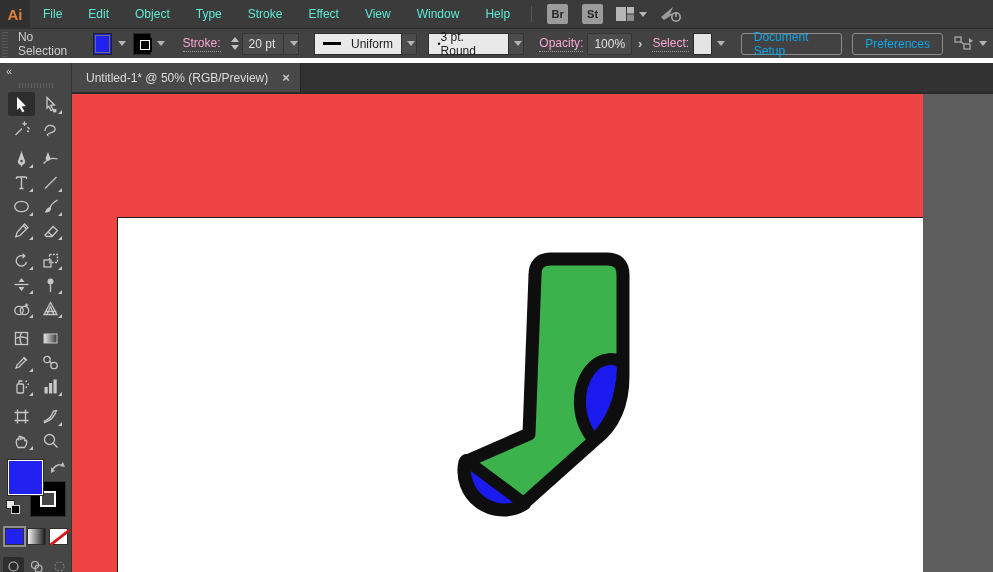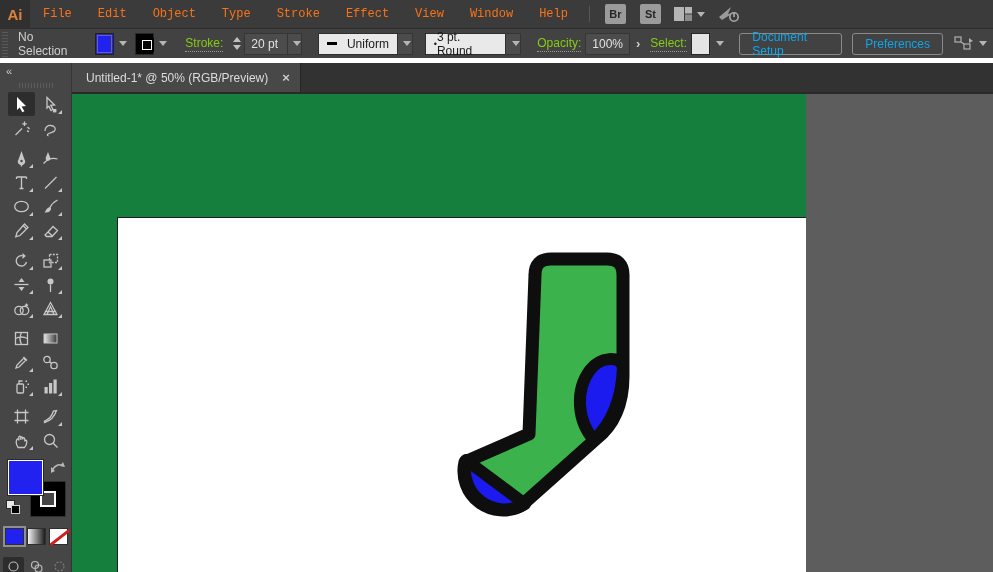--- a/index.html
+++ b/index.html
@@ -5,34 +5,34 @@
   * { margin:0; padding:0; box-sizing:border-box; }
   html,body { width:993px; height:572px; overflow:hidden; background:#5d5d5d;
     font-family:"Liberation Sans", sans-serif; font-size:12px; color:#d6d6d6; }
   #app { position:relative; width:993px; height:572px; }
 
   
   #menubar { position:absolute; left:0; top:0; width:993px; height:29px;
     background:#3b3b3b; display:flex; align-items:center; border-bottom:1px solid #2c2c2c; }
   #ai-logo { width:30px; height:29px; display:flex; align-items:center; justify-content:center;
     color:#e0823c; font-weight:bold; font-size:15px; background:#303030; }
-  .menu-item { padding:0 13px; height:29px; line-height:29px; color:#f97316; cursor:default;font-family:Liberation Mono, monospace; }
+  .menu-item { padding:0 13px; height:29px; line-height:29px; color:#5eead4; cursor:default; }
   #menubar .sep { width:1px; height:16px; background:#565656; margin:0 8px; }
   .appbar-btn { width:21px; height:20px; margin:0 7px; background:#9b9b9b; color:#262626;
     font-size:11px; font-weight:bold; display:flex; align-items:center; justify-content:center; border-radius:2px; }
   .mb-icon { margin:0 6px; display:flex; align-items:center; }
   .chev { width:0; height:0; border-left:4px solid transparent; border-right:4px solid transparent;
     border-top:5px solid #b5b5b5; display:inline-block; margin-left:5px; }
 
   
   #controlbar { position:absolute; left:0; top:29px; width:993px; height:34px;
     background:#424242; display:flex; align-items:center; border-bottom:5px solid #ffffff; }
   #cb-grip { width:7px; height:26px; margin:0 4px 0 2px;
     background:repeating-linear-gradient(0deg,#595959 0 1px,transparent 1px 3px); }
-  .cb-label { color:#84cc16; margin:0 4px; border-bottom:1px dotted #9a9a9a; padding-bottom:1px; }
+  .cb-label { color:#f9a8d4; margin:0 4px; border-bottom:1px dotted #9a9a9a; padding-bottom:1px; }
   .cb-plain { color:#cfcfcf; margin:0 6px; }
   .swatch-box { width:22px; height:22px; border:1px solid #282828; position:relative; }
   .fill-swatch { border:1px solid #202020; outline:1px solid #6b6b6b; outline-offset:-3px; }
   .stroke-swatch { background:#000; }
   .stroke-swatch::after { content:""; position:absolute; left:6px; top:6px; width:8px; height:8px;
     background:#000; border:1.5px solid #fff; outline:2px solid #000; }
   .dd-btn { width:16px; height:22px; display:flex; align-items:center; justify-content:center; }
   .stepper { display:flex; flex-direction:column; justify-content:center; gap:3px; margin:0 3px 0 6px; }
   .stepper i { width:0; height:0; border-left:4px solid transparent; border-right:4px solid transparent; display:block; }
   .stepper .up { border-bottom:5px solid #c0c0c0; }
@@ -87,21 +87,21 @@
   .mode-btn.active { outline:2px solid #8f8f8f; }
 
   #draw-modes { display:flex; gap:2px; margin:12px 0 0 3px; }
   .draw-mode { width:21px; height:19px; display:flex; align-items:center; justify-content:center; border-radius:2px; }
   .draw-mode.active { background:#2d2d2d; }
   .draw-mode svg { width:13px; height:13px; }
   .draw-mode .stk { stroke:#b9b9b9; fill:none; stroke-width:1.2; }
   .draw-mode.dim .stk { stroke:#7a7a7a; }
 
   
-  #docarea { position:absolute; left:72px; top:63px; width:734px; height:509px; background:#15803d; }
+  #docarea { position:absolute; left:72px; top:63px; width:851px; height:509px; background:#ef4444; }
   #tabbar { position:absolute; left:0; top:0; width:921px; height:31px; background:#323232;
     border-bottom:2px solid #2a2a2a; display:flex; }
   #doc-tab { height:29px; background:#484848; display:flex; align-items:center; padding:0 10px 0 14px;
     border-right:1px solid #262626; }
   #doc-tab .title { color:#dcdcdc; margin-right:14px; }
   #doc-tab .close { color:#cccccc; font-size:13px; font-weight:bold; }
 
   #artboard { position:absolute; left:45px; top:154px; right:0; bottom:0; background:#ffffff;
     border-left:1px solid #1d1d1d; border-top:1px solid #1d1d1d; }
   #artboard svg { position:absolute; left:0; top:0; }
@@ -161,21 +161,21 @@
     <span class="cb-label">Stroke:</span>
     <span class="stepper">
         <i class="up"></i>
         <i class="dn"></i>
       </span>
     <div class="dark-field" style="width:48px">20 pt</div>
     <div class="dd-chev-attached">
         <span class="chev"></span>
       </div>
     <div style="width:18px"></div>
-    <div class="light-dd" style="width:80px">
+    <div class="light-dd" style="width:88px">
       <span class="profile-line"></span>
       <span style="font-size:12px">Uniform</span>
     </div>
     <div class="dd-chev-attached">
         <span class="chev"></span>
       </div>
     <div style="width:14px"></div>
     <div class="light-dd" style="width:92px; justify-content:space-between">
       <span style="font-size:9px">•</span>
       <span>3 pt. Round</span>

